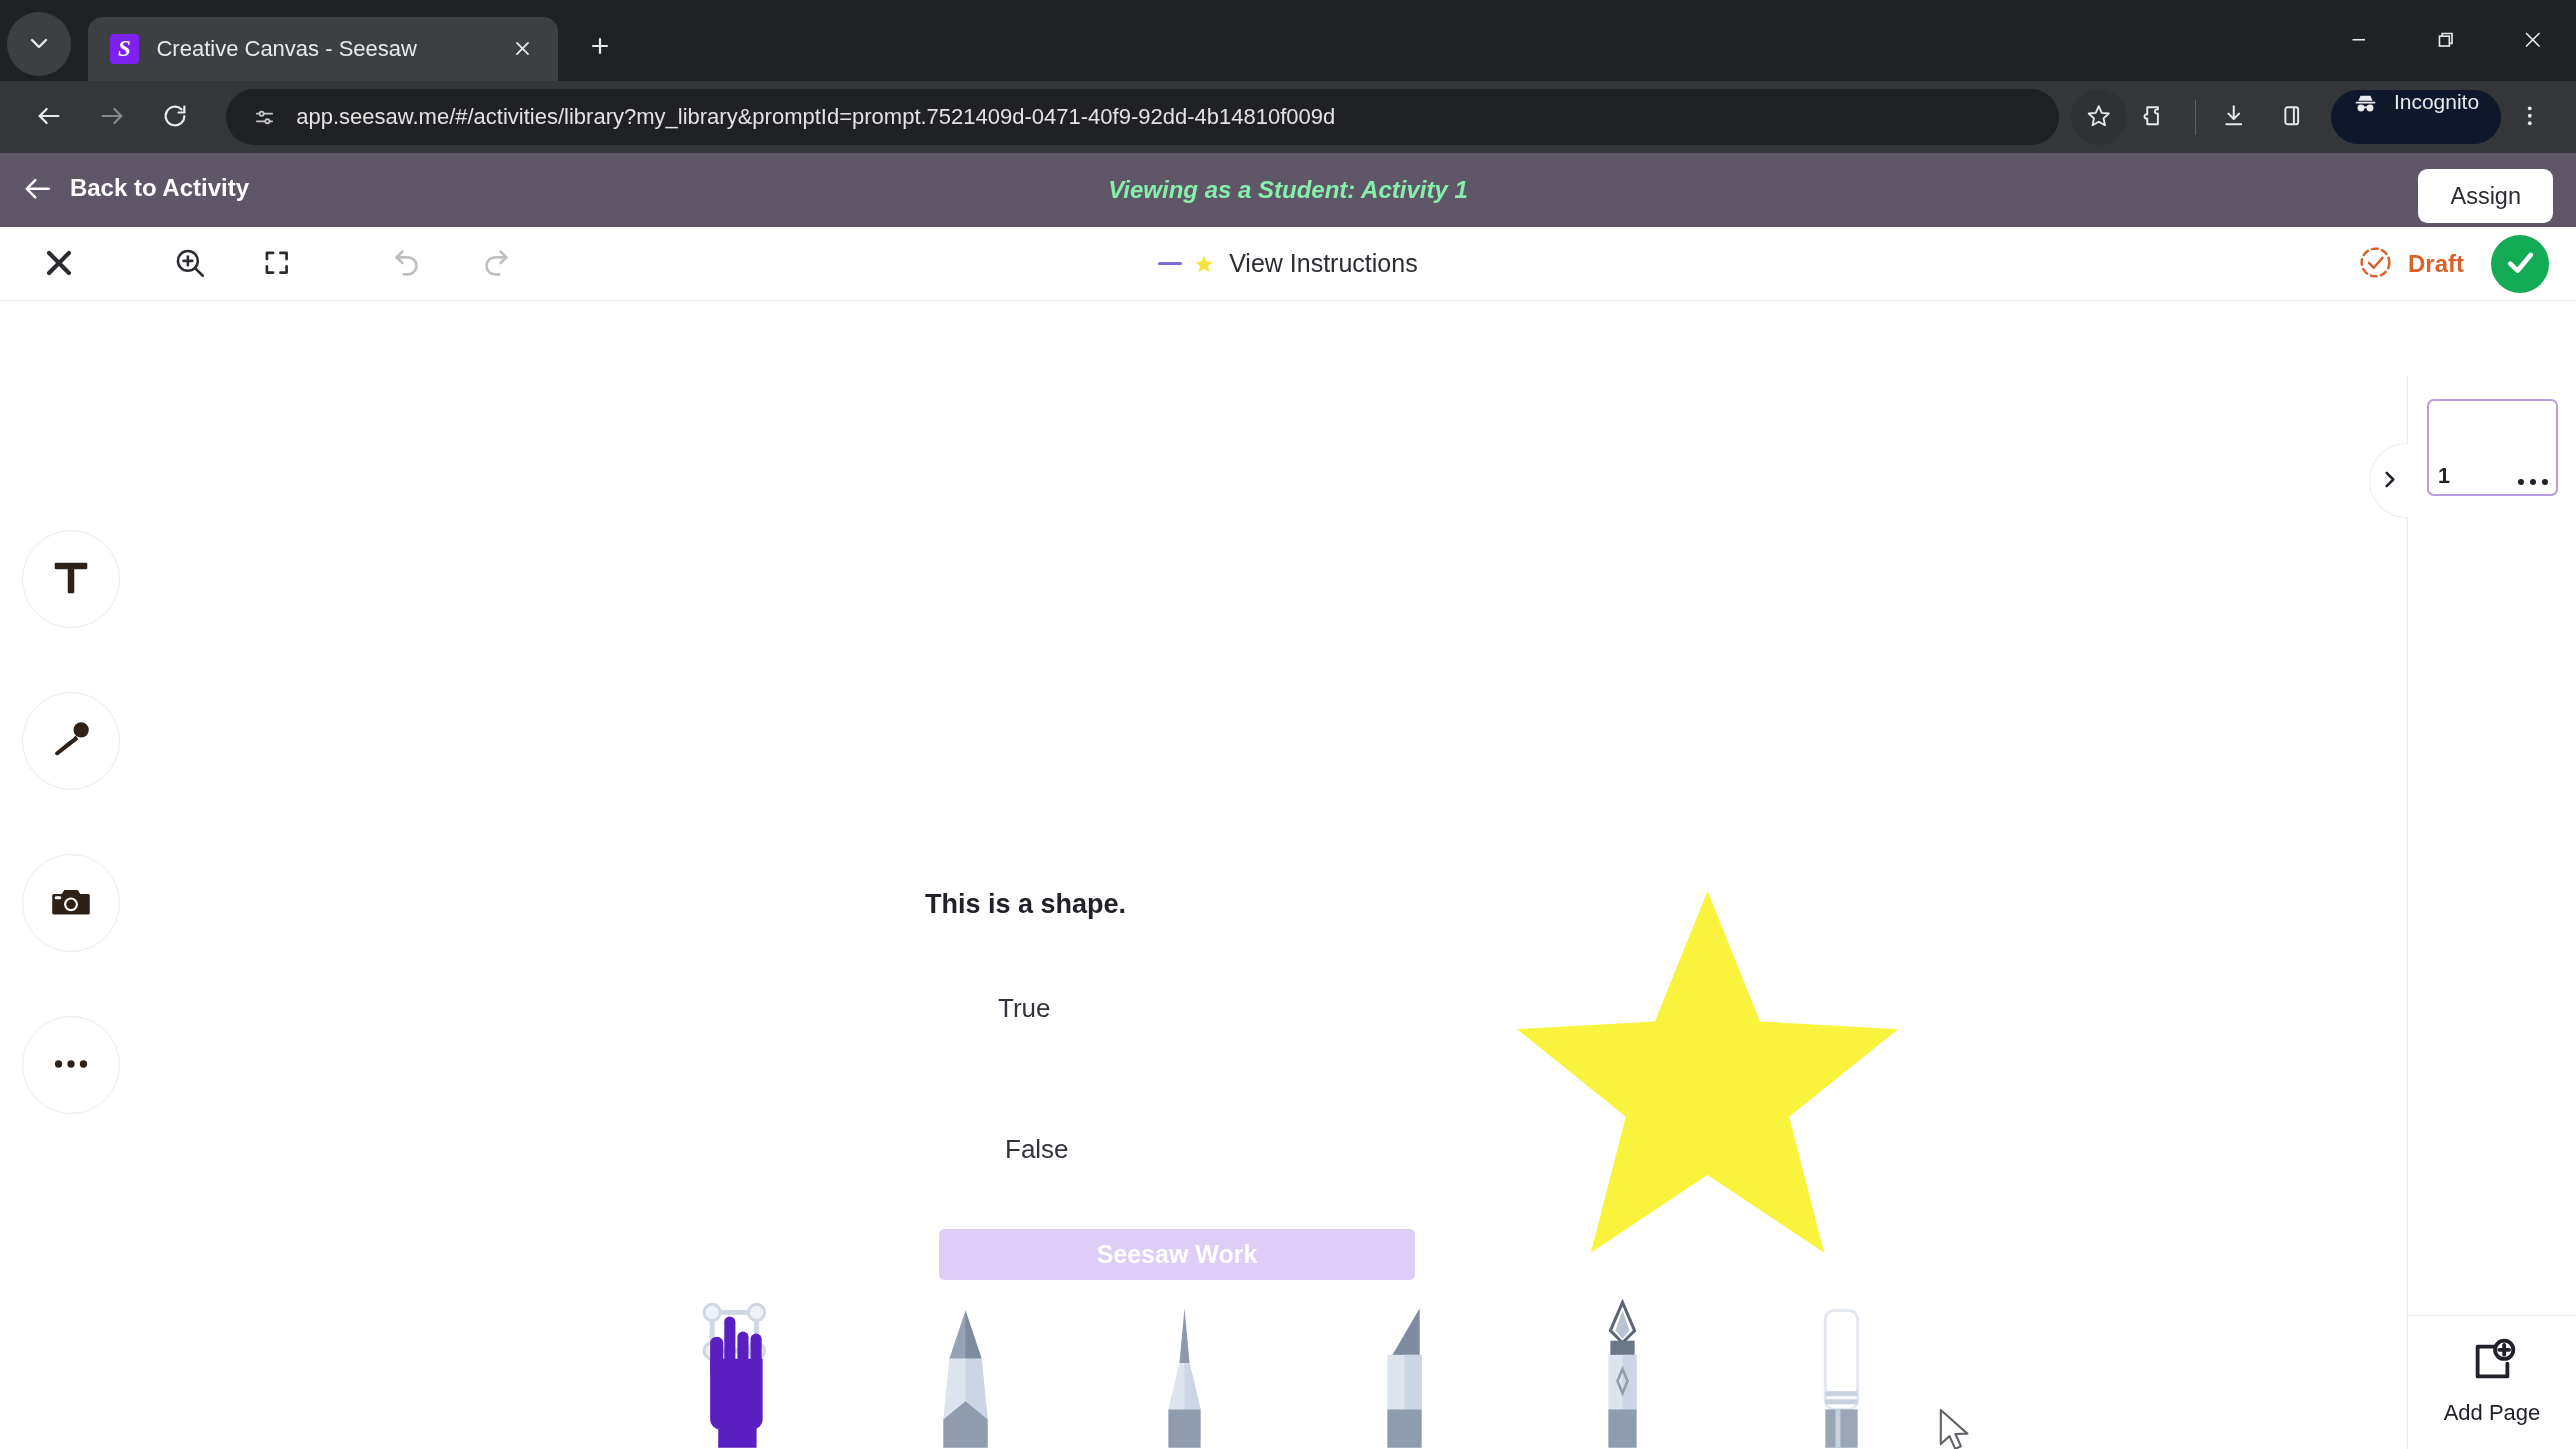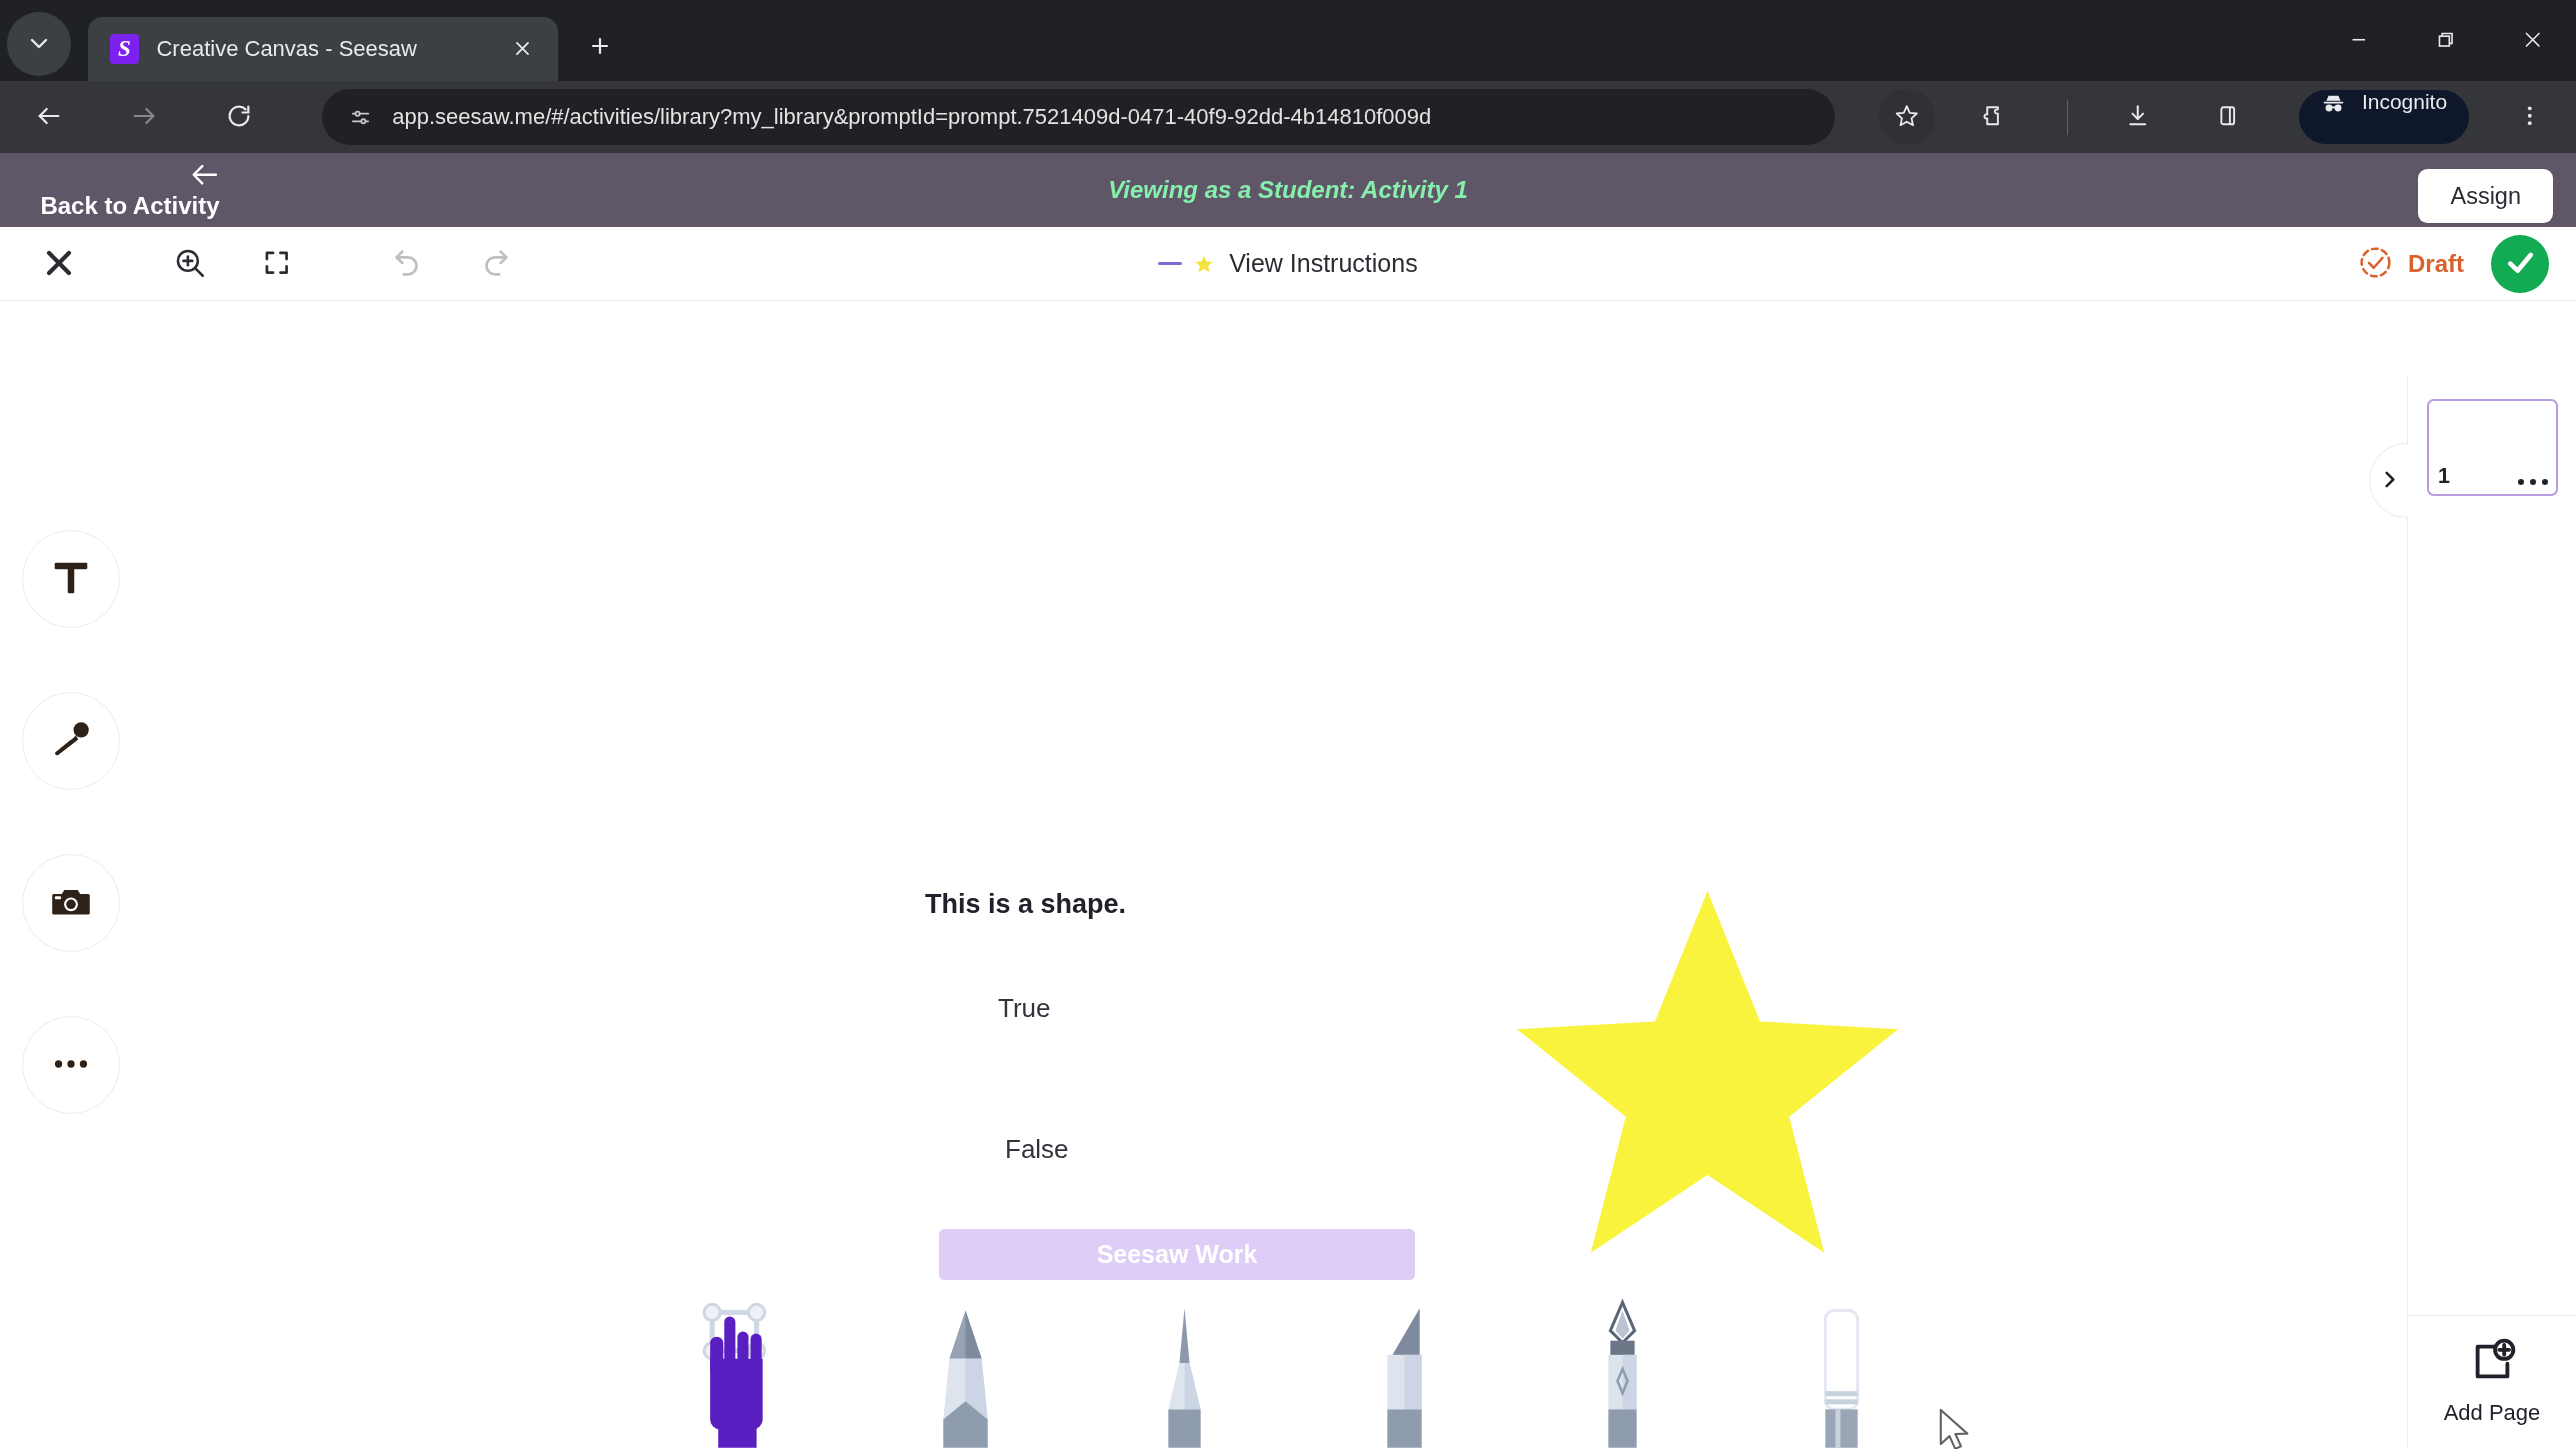--- a/index.html
+++ b/index.html
@@ -71,21 +71,20 @@
   .wc-btn { width: 87px; height: 81px; display:flex; align-items:center; justify-content:center; }
   .wc-btn svg { width: 21.5px; height: 21.5px; }
 
   
   .toolbar {
     height: 72px;
     background: #35363a;
     display: flex;
     align-items: center;
     padding: 0 17.4px;
-    gap: 32px;
   }
   .nav-btn { width: 63px; height: 63px; border-radius: 32px; display:flex; align-items:center; justify-content:center; flex:0 0 auto;}
   .nav-btn svg { width: 28px; height: 28px; }
   .nav-btn.dim svg { opacity: 0.45; }
 
   .omnibox {
     flex: 1 1 auto;
     height: 56px;
     background: #202124;
     border-radius: 28px;
@@ -124,21 +123,21 @@
 
   
   .app-header {
     height: 74px;
     background: #5f5668;
     display: flex;
     align-items: center;
     padding: 0 23px;
     position: relative;
   }
-  .back-link { display:flex; align-items:flex-end; cursor:pointer;flex-direction:column; }
+  .back-link { display:flex; align-items:flex-start; cursor:pointer; }
   .back-link svg { width: 29.5px; height: 29.5px; flex:0 0 auto;}
   .back-label {
     color: #ffffff; font-size: 24px; font-weight: bold;
     margin-left: 17.4px; white-space: nowrap;
   }
   .header-title {
     position: absolute; left: 0; right: 0;
     text-align: center;
     color: #86efac; font-size: 24px; font-weight: bold;
     pointer-events: none;

